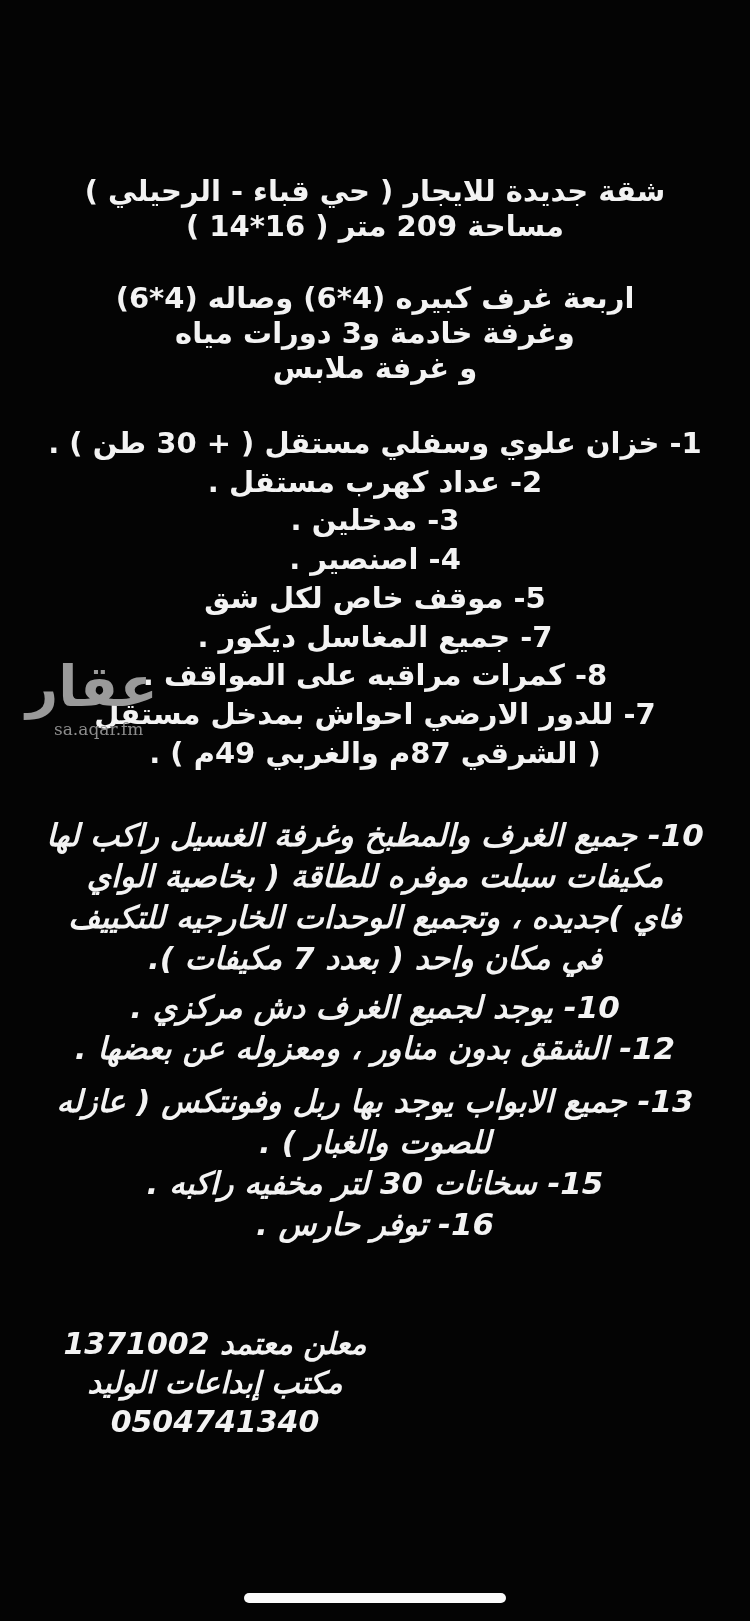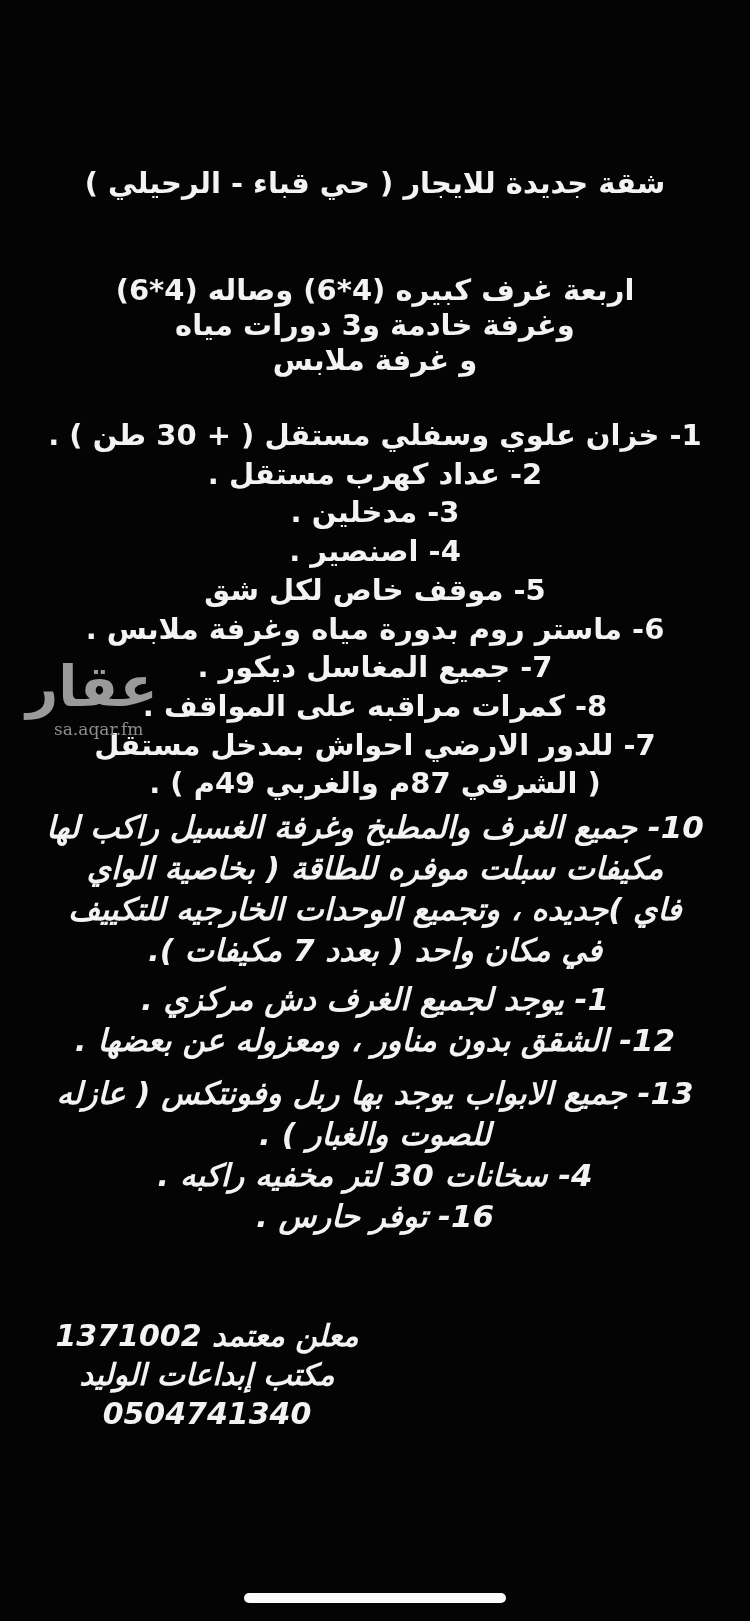--- a/index.html
+++ b/index.html
@@ -11,33 +11,33 @@
     font-family: "DejaVu Sans", sans-serif;
   }
   .screen { position: absolute; inset: 0; }
 
   .ad {
     position: absolute; inset: 0;
     color: var(--text, #f3f3f3);
     font-weight: bold;
     text-align: center;
   }
-  .block { position: absolute; left: 0; right: 0; }
+  .block { position: absolute; left: 0; right: 0; margin-top: 8px; }
   .line { white-space: nowrap; }
 
   #header-block   { top: 166px; font-size: 29px; line-height: 35px; }
   #summary-block  { top: 273px; font-size: 29px; line-height: 35px; }
   #features1-block{ top: 416px; font-size: 29px; line-height: 38.7px; }
   #features2-block{ top: 807px; font-size: 31px; line-height: 41px; font-style: italic; }
   
   #features2-block .line:nth-child(5) { margin-top: 8px; }
   #features2-block .line:nth-child(7) { margin-top: 12px; }
 
   #footer-block {
-    top: 1316px; left: 8px; right: auto; width: 398px;
+    top: 1316px; left: 16px; right: auto; width: 398px;
     font-size: 30px; line-height: 39px; font-style: italic;
   }
 
   .watermark { position: absolute; left: 26px; top: 628px; margin-top: 28px; }
   .wm-logo {
     font-size: 56px; font-weight: bold; line-height: 62px;
     color: var(--watermark, #9a9a9a);
   }
   .wm-site {
     font-family: "DejaVu Serif", serif;
@@ -53,51 +53,51 @@
 </style>
 </head>
 <body>
 
 <div class="screen">
 
   <div class="ad" dir="rtl">
 
     <div class="block" id="header-block">
         <div class="line">شقة جديدة للايجار ( حي قباء - الرحيلي )</div>
+        <div class="line">مساحة 209 متر ( 16*14 )</div>
       </div>
 
     <div class="block" id="summary-block">
         <div class="line">اربعة غرف كبيره (4*6) وصاله (4*6)</div>
         <div class="line">وغرفة خادمة و3 دورات مياه</div>
         <div class="line">و غرفة ملابس</div>
       </div>
 
     <div class="block" id="features1-block">
         <div class="line">1- خزان علوي وسفلي مستقل ( + 30 طن ) .</div>
         <div class="line">2- عداد كهرب مستقل .</div>
         <div class="line">3- مدخلين .</div>
         <div class="line">4- اصنصير .</div>
         <div class="line">5- موقف خاص لكل شق</div>
-        <div class="line">6- ماستر روم بدورة مياه وغرفة ملابس .</div>
         <div class="line">7- جميع المغاسل ديكور .</div>
         <div class="line">8- كمرات مراقبه على المواقف .</div>
         <div class="line">7- للدور الارضي احواش بمدخل مستقل</div>
         <div class="line">( الشرقي 87م والغربي 49م ) .</div>
       </div>
 
     <div class="block" id="features2-block">
         <div class="line">10- جميع الغرف والمطبخ وغرفة الغسيل راكب لها</div>
         <div class="line">مكيفات سبلت موفره للطاقة ( بخاصية الواي</div>
         <div class="line">فاي )جديده ، وتجميع الوحدات الخارجيه للتكييف</div>
         <div class="line">في مكان واحد ( بعدد 7 مكيفات ).</div>
-        <div class="line">1- يوجد لجميع الغرف دش مركزي .</div>
+        <div class="line">10- يوجد لجميع الغرف دش مركزي .</div>
         <div class="line">12- الشقق بدون مناور ، ومعزوله عن بعضها .</div>
         <div class="line">13- جميع الابواب يوجد بها ربل وفونتكس ( عازله</div>
         <div class="line">للصوت والغبار ) .</div>
-        <div class="line">4- سخانات 30 لتر مخفيه راكبه .</div>
+        <div class="line">15- سخانات 30 لتر مخفيه راكبه .</div>
         <div class="line">16- توفر حارس .</div>
       </div>
 
     <div class="block" id="footer-block">
         <div class="line">معلن معتمد 1371002</div>
         <div class="line">مكتب إبداعات الوليد</div>
         <div class="line">0504741340</div>
       </div>
 
   </div>

